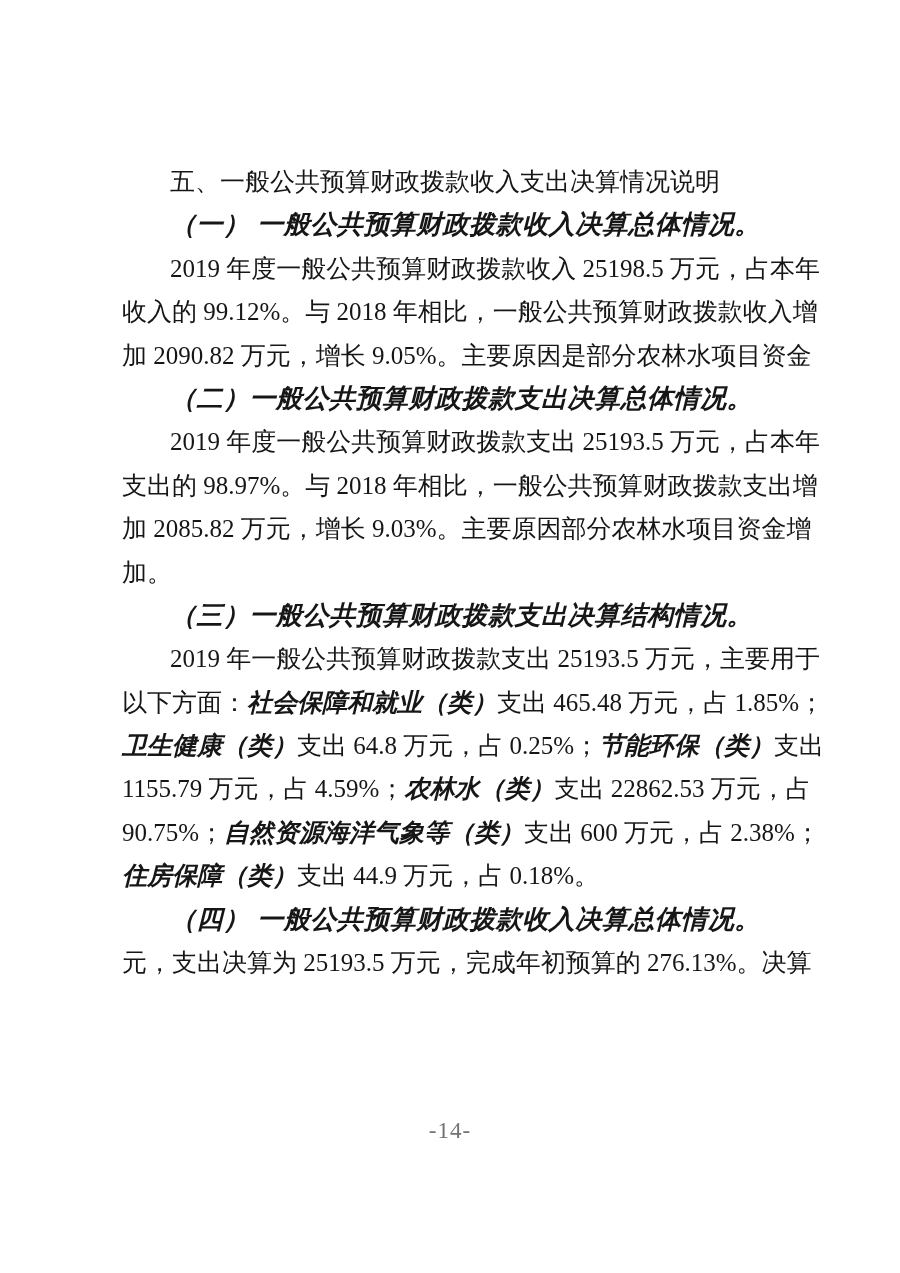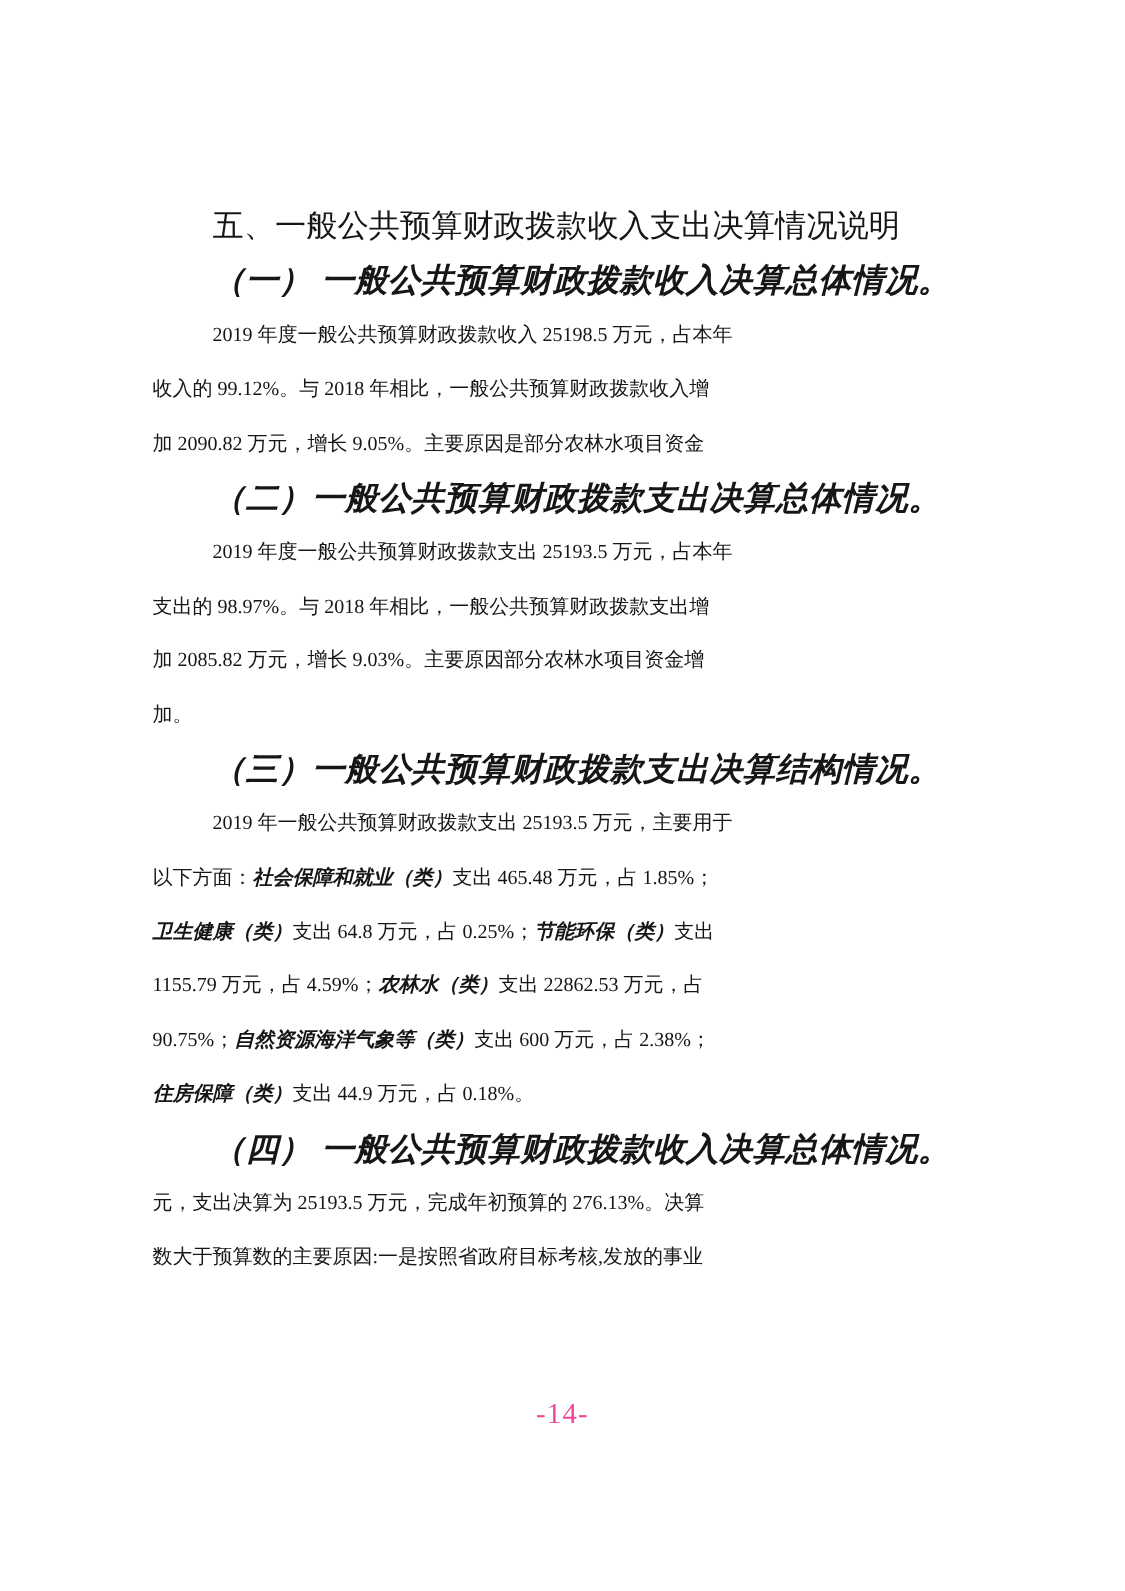--- a/index.html
+++ b/index.html
@@ -19,21 +19,21 @@
   }
   .text-block {
     position: absolute;
     left: 122px;
     top: 160px;
     width: 660px;
   }
   .line {
     height: 43.4px;
     line-height: 43.4px;
-    font-size: 16px;
+    font-size: 25px;
     white-space: pre;
     overflow: visible;
   }
   .line.indent {
     padding-left: 48px;
   }
   .line.title {
     font-size: 25px;
     font-weight: normal;
   }
@@ -50,21 +50,21 @@
     font-style: italic;
   }
   .page-number {
     position: absolute;
     left: 0;
     top: 1118px;
     width: 900px;
     text-align: center;
     font-size: 23px;
     letter-spacing: 1px;
-    color: #ec4899;
+    color: #737373;
   }
 </style>
 </head>
 <body>
 
 <div class="page">
   <div class="text-block" id="text-block">
       <div class="line indent title"><span class="seg">五、一般公共预算财政拨款收入支出决算情况说明</span></div>
       <div class="line indent heading"><span class="seg bold">（一） 一般公共预算财政拨款收入决算总体情况。</span></div>
       <div class="line indent"><span class="seg">2019 年度一般公共预算财政拨款收入 25198.5 万元，占本年</span></div>
@@ -77,16 +77,15 @@
       <div class="line"><span class="seg">加。</span></div>
       <div class="line indent heading"><span class="seg bold">（三）一般公共预算财政拨款支出决算结构情况。</span></div>
       <div class="line indent"><span class="seg">2019 年一般公共预算财政拨款支出 25193.5 万元，主要用于</span></div>
       <div class="line"><span class="seg">以下方面：</span><span class="seg bold">社会保障和就业（类）</span><span class="seg">支出 465.48 万元，占 1.85%；</span></div>
       <div class="line"><span class="seg bold">卫生健康（类）</span><span class="seg">支出 64.8 万元，占 0.25%；</span><span class="seg bold">节能环保（类）</span><span class="seg">支出</span></div>
       <div class="line"><span class="seg">1155.79 万元，占 4.59%；</span><span class="seg bold">农林水（类）</span><span class="seg">支出 22862.53 万元，占</span></div>
       <div class="line"><span class="seg">90.75%；</span><span class="seg bold">自然资源海洋气象等（类）</span><span class="seg">支出 600 万元，占 2.38%；</span></div>
       <div class="line"><span class="seg bold">住房保障（类）</span><span class="seg">支出 44.9 万元，占 0.18%。</span></div>
       <div class="line indent heading"><span class="seg bold">（四） 一般公共预算财政拨款收入决算总体情况。</span></div>
       <div class="line"><span class="seg">元，支出决算为 25193.5 万元，完成年初预算的 276.13%。决算</span></div>
-      <div class="line"><span class="seg">数大于预算数的主要原因:一是按照省政府目标考核,发放的事业</span></div>
     </div>
   <div class="page-number">-14-</div>
 </div>
 
 </body></html>

